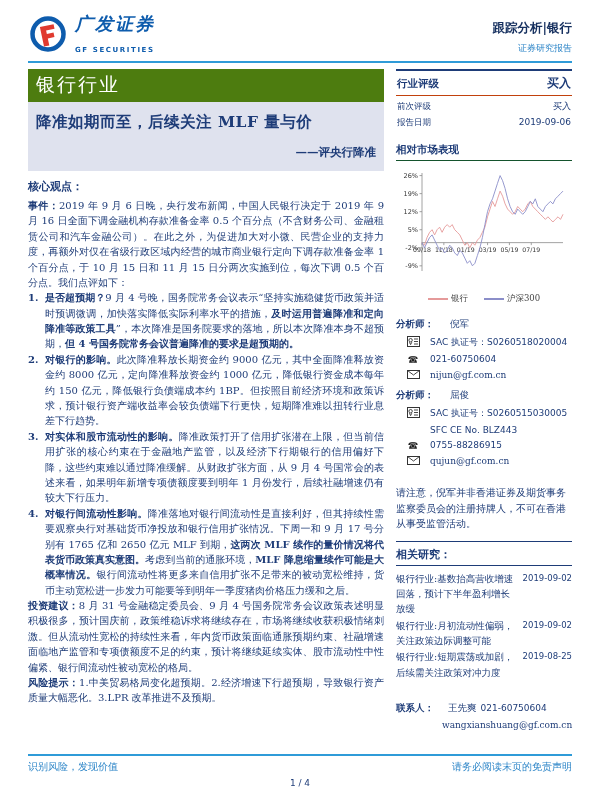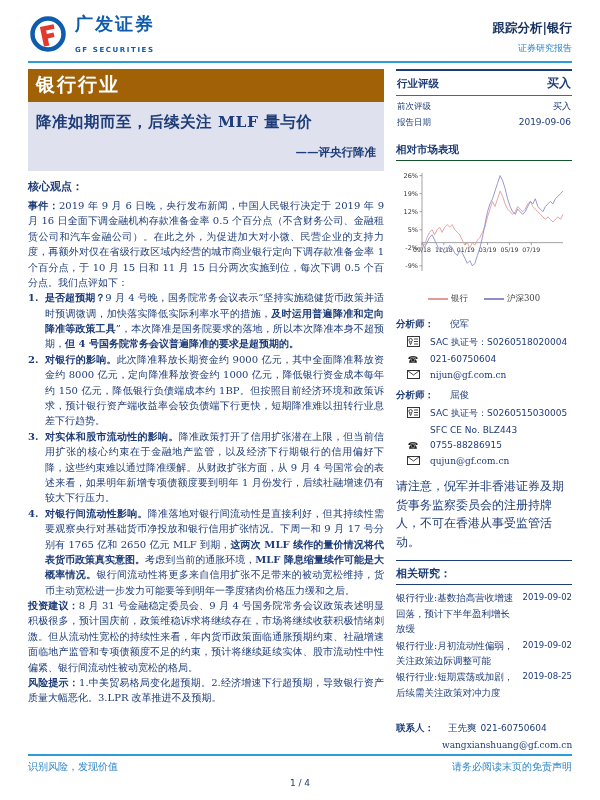--- a/index.html
+++ b/index.html
@@ -3,34 +3,34 @@
 <meta charset="utf-8">
 <style>
   html,body{margin:0;padding:0;background:#fff;}
   .page{position:relative;width:600px;height:800px;background:#fff;overflow:hidden;
         font-family:"DejaVu Serif",serif;color:#1e3c78;}
   .inner{padding:14px 28px 0 28px;}
 
   
   .hdr{display:flex;justify-content:space-between;align-items:flex-start;}
   .brand{display:flex;align-items:center;gap:7px;}
-  .brand-cn{font-family:"DejaVu Sans",sans-serif;font-weight:bold;font-size:18px;color:#0e5cad;letter-spacing:2px;line-height:1.1;}
+  .brand-cn{font-family:"DejaVu Sans",sans-serif;font-weight:bold;font-size:18px;color:#0e5cad;letter-spacing:2px;line-height:1.1;font-style:italic;}
   .brand-en{font-family:"DejaVu Sans",sans-serif;font-weight:bold;font-size:7px;color:#0e5cad;letter-spacing:1.6px;margin-top:12px;}
   .hdr-right{text-align:right;padding-top:6px;}
   .report-type{font-weight:bold;font-size:12.5px;color:#16305f;}
   .report-cat{font-size:9px;color:#2e86c8;margin-top:5px;}
   .hdr-rule{height:2px;background:#2f9bd8;margin-top:6px;}
 
   
   .cols{display:flex;gap:12px;margin-top:6px;align-items:flex-start;}
   .col-left{width:356px;flex:none;}
   .col-right{flex:1;min-width:0;}
 
   
-  .band-dark{background:#a16207;color:#fff;font-size:19px;font-weight:bold;
+  .band-dark{background:#4d7c0f;color:#fff;font-size:19px;font-weight:normal;
              padding:3px 0 4px 8px;letter-spacing:2px;}
   .band-light{background:#dfe2ee;padding:10px 8px 11px 8px;}
   .report-title{font-size:15.5px;font-weight:bold;letter-spacing:0.5px;}
   .report-subtitle{text-align:right;font-size:11.5px;font-weight:bold;margin-top:12px;}
 
   
   .core{margin-top:8px;font-size:10px;line-height:1.54;}
   .core-heading{font-weight:bold;font-size:11px;margin-bottom:2px;}
   .para{margin:0;text-align:justify;}
   .seg-b{font-weight:bold;}
@@ -57,21 +57,21 @@
   .lg-line{display:inline-block;width:20px;height:2px;}
 
   .analysts{margin-top:13px;font-size:9.5px;}
   .an-head{margin:6px 0 2px 0;}
   .an-label{font-weight:bold;}
   .an-name{margin-left:16px;}
   .an-row{display:flex;align-items:center;gap:9px;padding:2.5px 0 2.5px 9px;}
   .an-ic{flex:none;width:16px;text-align:center;color:#222;font-size:11px;line-height:1;}
   .an-txt{font-size:9px;}
   .an-txt a{color:#1e3c78;text-decoration:none;}
-  .an-note{font-size:12px;line-height:1.55;margin-top:8px;}
+  .an-note{font-size:10px;line-height:1.55;margin-top:16px;}
 
   .rel-divider{border-top:1px solid #1e3c78;margin-top:9px;}
   .rel-heading{font-weight:bold;font-size:11px;padding:5px 0 3px 0;border-bottom:1.5px solid #1e3c78;margin-bottom:5px;}
   .rel-item{display:flex;align-items:flex-start;font-size:9.5px;line-height:1.62;margin-bottom:1px;}
   .rel-title{flex:1;padding-right:5px;}
   .rel-date{flex:none;font-size:8.5px;padding-top:1px;}
 
   .contact{margin-top:22px;font-size:9.5px;}
   .ct-label{font-weight:bold;}
   .ct-name{margin-left:14px;}

